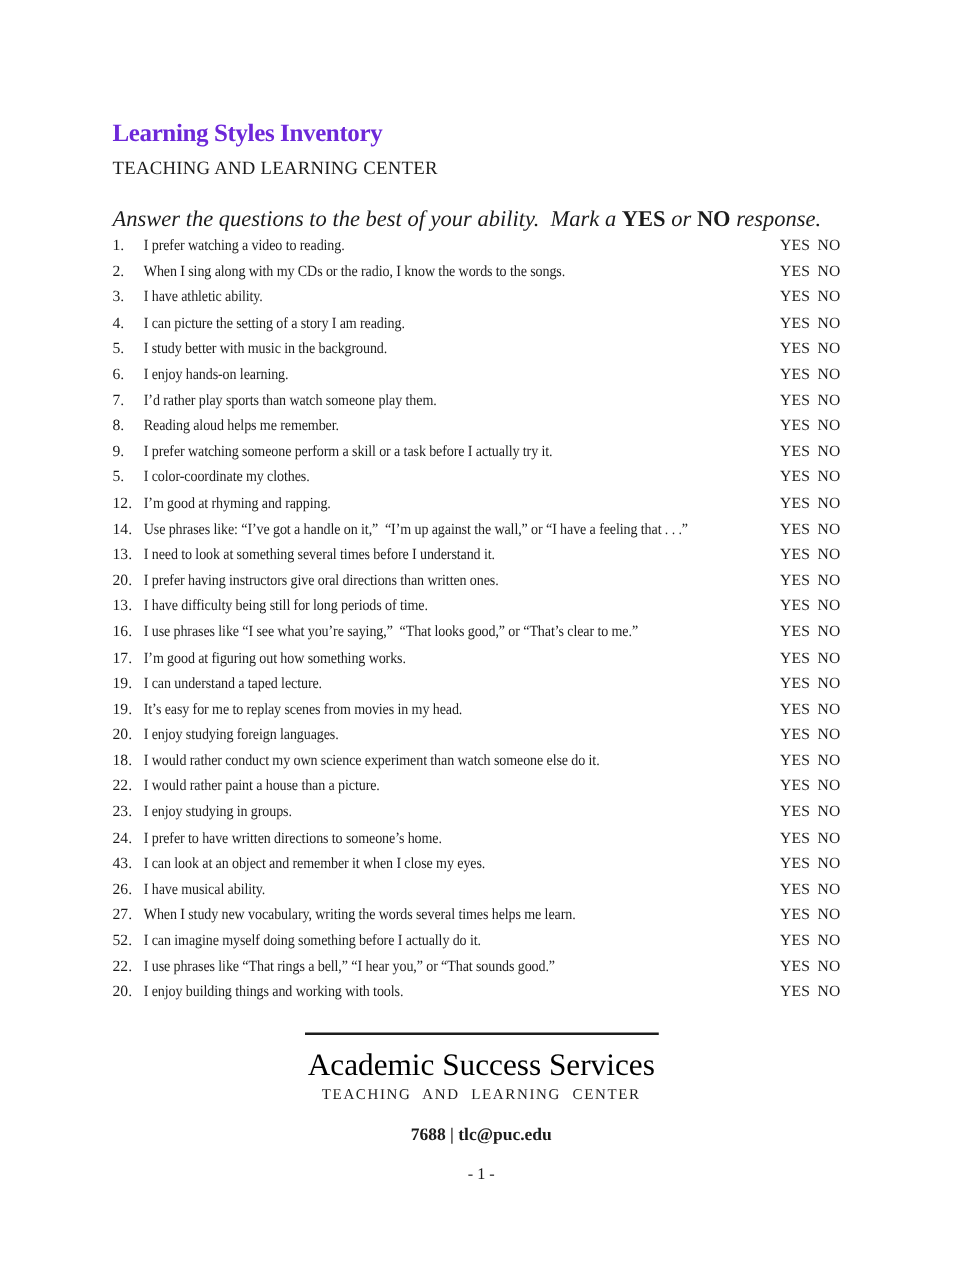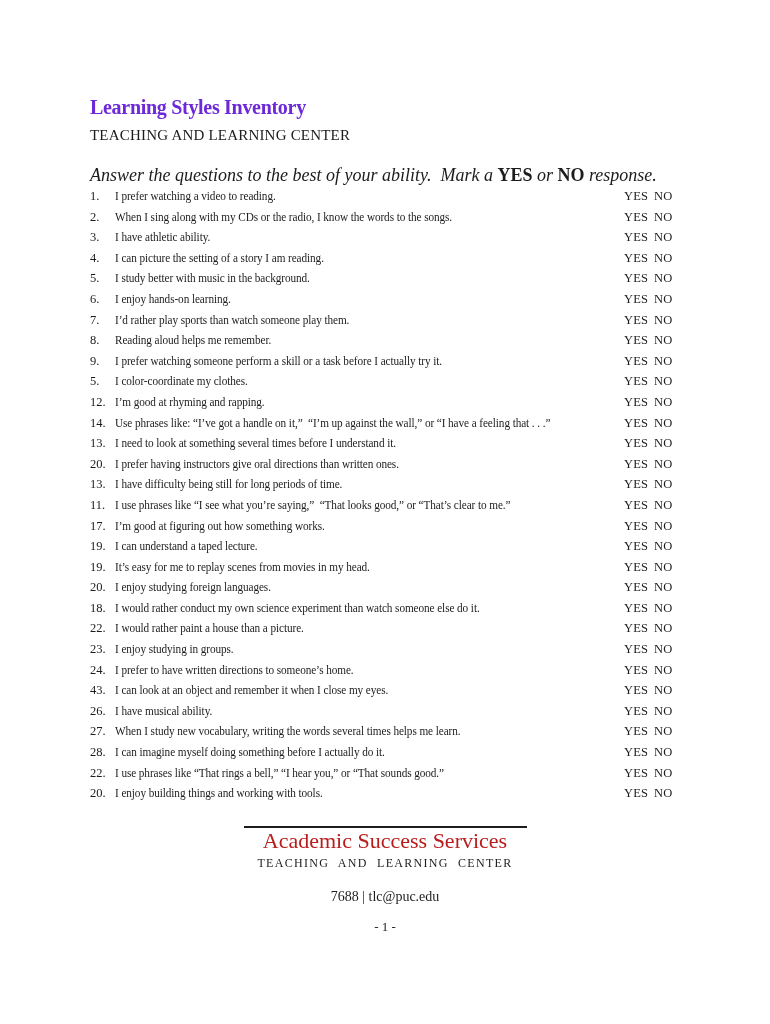--- a/index.html
+++ b/index.html
@@ -65,35 +65,37 @@
     width:770px;
     text-align:center;
   }
   .rule {
     width:283px;
     height:8px;
     margin:0 auto;
     border-bottom:2px solid #1d1d1d;
   }
   .org {
-    font-size:22px;
+    margin-top:12px;
+    font-size:25px;
     line-height:26px;
-    color:#b91c1c;
+    color:#000000;
   }
   .center-name {
     margin-top:2px;
     font-size:12px;
     letter-spacing:1.3px;
     word-spacing:5px;
     line-height:15px;
   }
   .contact {
     margin-top:17px;
     font-size:14px;
     line-height:17px;
+    font-weight:bold;
   }
   .pagenum {
     margin-top:14px;
     font-size:13px;
     line-height:16px;
   }
 </style>
 </head>
 <body>
 
@@ -205,21 +207,21 @@
   </div>
 
   <div class="q-row">
     <span class="q-num">13.</span>
     <span class="q-text">I have difficulty being still for long periods of time.</span>
     <span class="q-yes">YES</span>
     <span class="q-no">NO</span>
   </div>
 
   <div class="q-row">
-    <span class="q-num">11.</span>
+    <span class="q-num">16.</span>
     <span class="q-text">I use phrases like “I see what you’re saying,”&nbsp; “That looks good,” or “That’s clear to me.”</span>
     <span class="q-yes">YES</span>
     <span class="q-no">NO</span>
   </div>
 
   <div class="q-row">
     <span class="q-num">17.</span>
     <span class="q-text">I’m good at figuring out how something works.</span>
     <span class="q-yes">YES</span>
     <span class="q-no">NO</span>
@@ -289,21 +291,21 @@
   </div>
 
   <div class="q-row">
     <span class="q-num">27.</span>
     <span class="q-text">When I study new vocabulary, writing the words several times helps me learn.</span>
     <span class="q-yes">YES</span>
     <span class="q-no">NO</span>
   </div>
 
   <div class="q-row">
-    <span class="q-num">28.</span>
+    <span class="q-num">52.</span>
     <span class="q-text">I can imagine myself doing something before I actually do it.</span>
     <span class="q-yes">YES</span>
     <span class="q-no">NO</span>
   </div>
 
   <div class="q-row">
     <span class="q-num">22.</span>
     <span class="q-text">I use phrases like “That rings a bell,” “I hear you,” or “That sounds good.”</span>
     <span class="q-yes">YES</span>
     <span class="q-no">NO</span>

